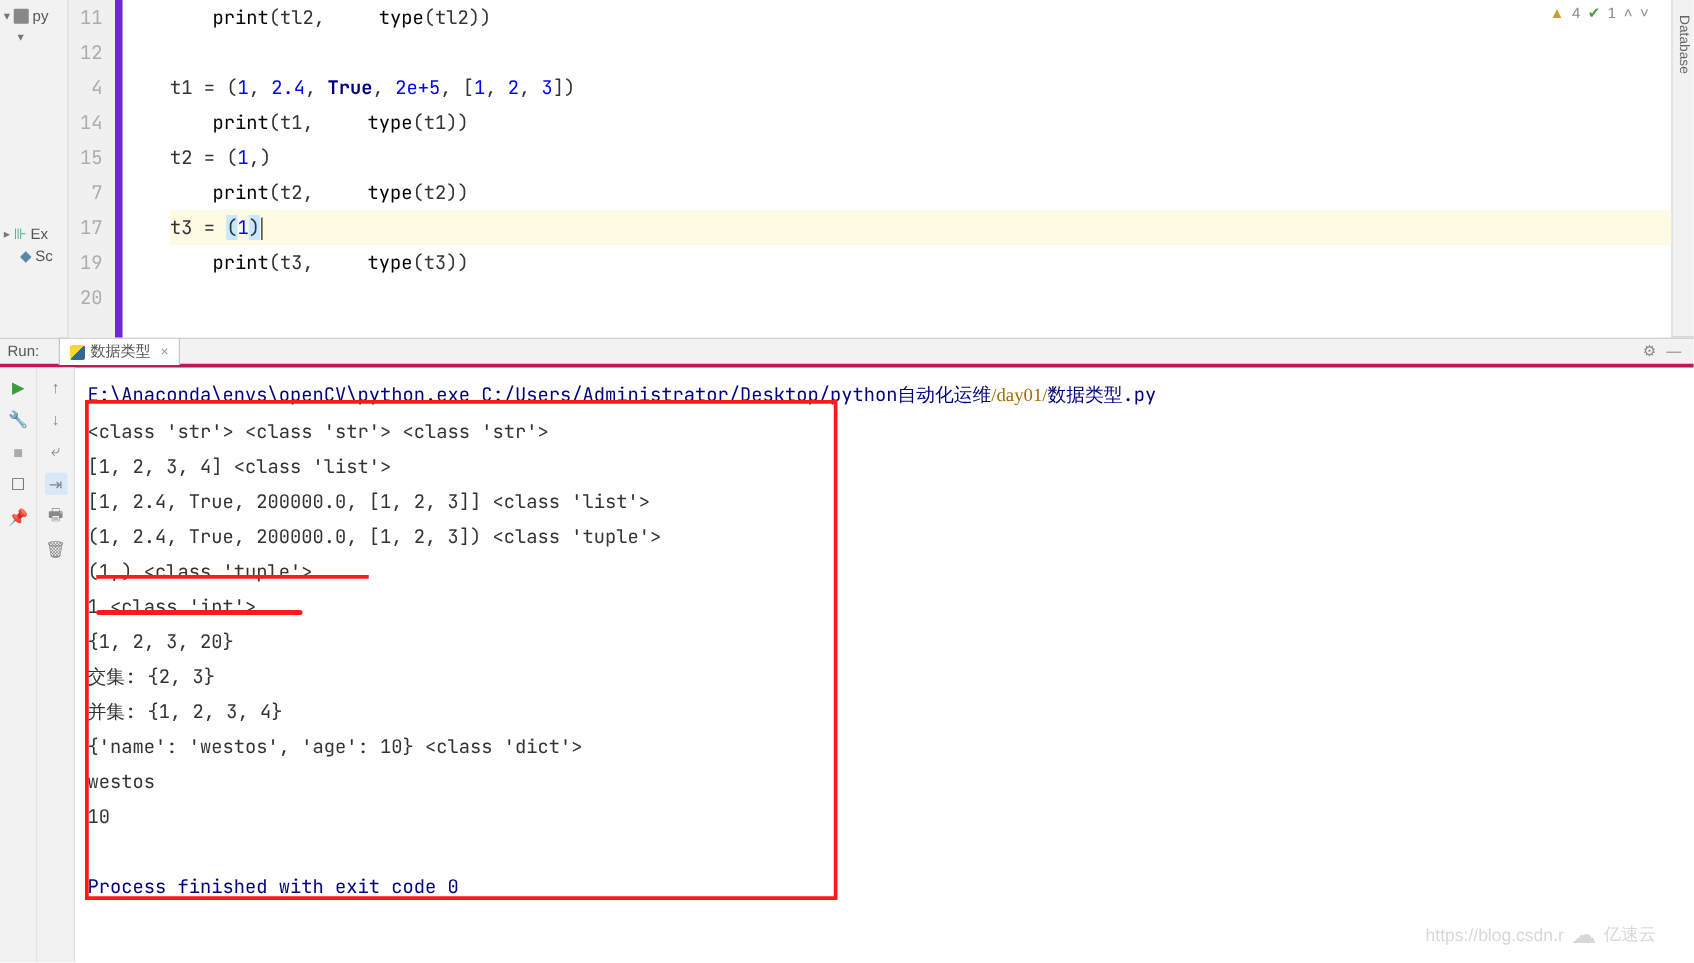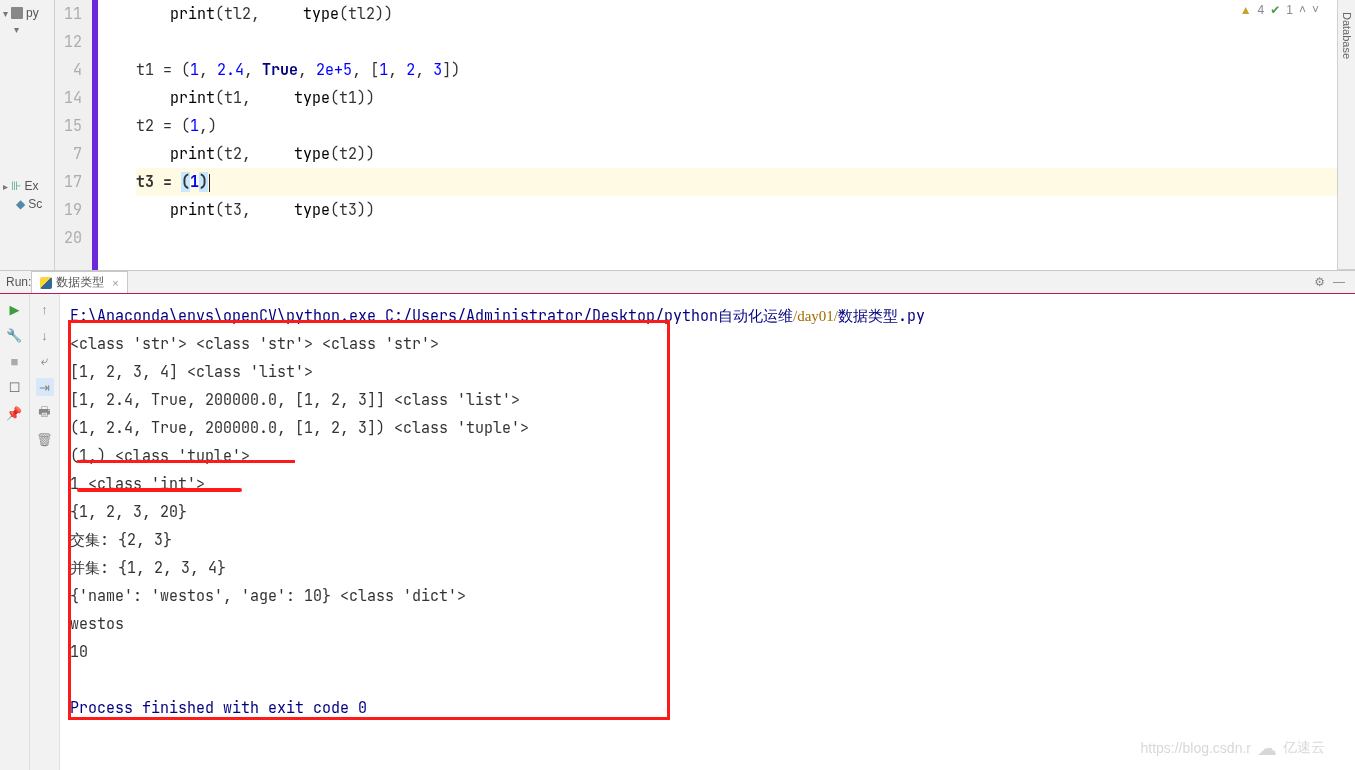--- a/index.html
+++ b/index.html
@@ -52,21 +52,21 @@
 .code-body {
   flex: 1;
   font-family: "JetBrains Mono", Consolas, monospace;
   font-size: 15px;
   line-height: 28px;
   padding-left: 38px;
   white-space: pre;
   position: relative;
 }
 .code-line { height: 28px; }
-.cur-line { background: #fffae3; font-weight: bold; }
+.cur-line { background: #fffae3; }
 .kw { color: #000080; font-weight: bold; }
 .fn { color: #000; margin-left: 34px; }
 .num { color: #0000ff; }
 .par-hl { background: #c8e8ff; }
 .inspection-badges {
   position: absolute;
   top: 3px;
   right: 18px;
   font-size: 12px;
   display: flex;
@@ -85,36 +85,36 @@
   text-orientation: mixed;
   font-size: 11px;
   color: #666;
   padding-top: 6px;
 }
 .right-rail .rtab { padding: 6px 2px; border-bottom: 1px solid #d0d0d0; }
 .run-header {
   height: 24px;
   background: #f2f2f2;
   border-top: 1px solid #c8c8c8;
-  border-bottom: 1px solid #be185d;
+  border-bottom: 3px solid #be185d;
   display: flex;
   align-items: center;
   padding: 0 6px;
   font-size: 12px;
   color: #555;
 }
 .run-tab {
   display: flex;
   align-items: center;
   gap: 4px;
   padding: 2px 8px;
   background: #fff;
   border: 1px solid #c8c8c8;
   border-bottom: none;
-  margin-left: 0;
+  margin-left: 16px;
   height: 22px;
 }
 .py-icon {
   width: 12px; height: 12px; display: inline-block;
   background: linear-gradient(135deg,#ffd43b 50%,#306998 50%);
   border-radius: 2px;
 }
 .close-x { color: #999; font-size: 11px; margin-left: 4px; }
 .run-header .spacer { flex: 1; }
 .run-gear, .run-min { color: #888; padding: 0 4px; cursor: pointer; }

